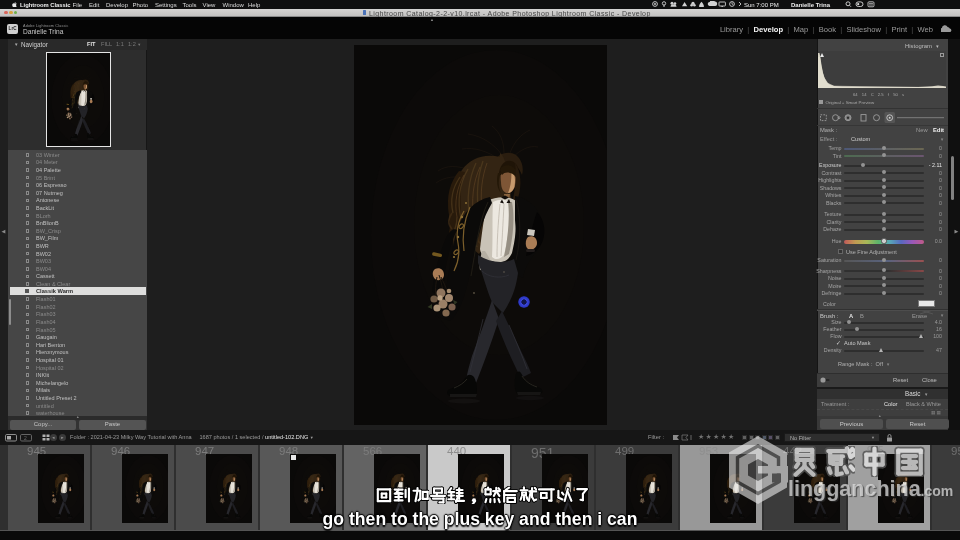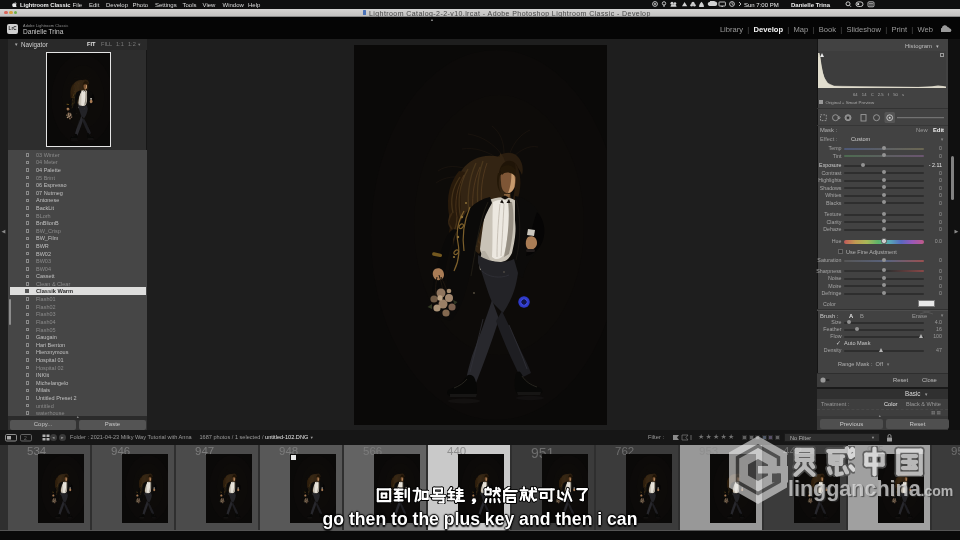--- a/index.html
+++ b/index.html
@@ -503,21 +503,21 @@
 <div class="a" style="left:775.0000000000001px;top:434.5px;width:5px;height:5px;background:#606060;border:0.5px solid #2a2a2a"></div>
 <div class="a" style="left:784px;top:432.5px;width:96px;height:9.5px;background:#2e2e2e;border:1px solid #1a1a1a;border-radius:1px"></div>
 <div class="a tx" style="left:790px;top:434.6px;font-size:5.6px;color:#b0b0b0">No Filter</div>
 <div class="a tx" style="left:871px;top:435px;font-size:4px;color:#999">▼</div>
 <svg class="a" style="left:886px;top:433.5px" width="7" height="8" viewBox="0 0 14 16">
     <rect x="2" y="7" width="10" height="8" rx="1" fill="#9a9a9a"></rect>
     <path d="M4,7 L4,4 a3,3 0 0 1 6,0 L10,7" fill="none" stroke="#9a9a9a" stroke-width="1.8"></path>
   </svg>
 <div class="a" style="left:0;top:444.5px;width:960px;height:86.5px;background:#2f2f2f"></div>
 <div class="a" style="left:8.0px;top:444.5px;width:82px;height:85px;background:#4b4b4b"></div>
-<div class="a tx" style="left:27.0px;top:444.8px;font-size:11.5px;font-weight:400;color:#7c7c7c">534</div>
+<div class="a tx" style="left:27.0px;top:444.8px;font-size:11.5px;font-weight:400;color:#7c7c7c">945</div>
 <div class="a" style="left:38.0px;top:453.5px;width:46px;height:69px;background:#000"><svg width="46" height="69" viewBox="0 0 253 380" preserveAspectRatio="none">
       <use href="#girl"></use>
     </svg></div>
 <div class="a" style="left:92.0px;top:444.5px;width:82px;height:85px;background:#4b4b4b"></div>
 <div class="a tx" style="left:111.0px;top:444.8px;font-size:11.5px;font-weight:400;color:#7c7c7c">946</div>
 <div class="a" style="left:122.0px;top:453.5px;width:46px;height:69px;background:#000"><svg width="46" height="69" viewBox="0 0 253 380" preserveAspectRatio="none">
       <use href="#girl"></use>
     </svg></div>
 <div class="a" style="left:176.0px;top:444.5px;width:82px;height:85px;background:#4b4b4b"></div>
 <div class="a tx" style="left:195.0px;top:444.8px;font-size:11.5px;font-weight:400;color:#7c7c7c">947</div>
@@ -539,21 +539,21 @@
 <div class="a tx" style="left:447.0px;top:444.8px;font-size:11.5px;font-weight:400;color:#8e8e8e">440</div>
 <div class="a" style="left:458.0px;top:453.5px;width:46px;height:69px;background:#000"><svg width="46" height="69" viewBox="0 0 253 380" preserveAspectRatio="none">
       <use href="#girl"></use>
     </svg></div>
 <div class="a" style="left:512.0px;top:444.5px;width:82px;height:85px;background:#3b3b3b"></div>
 <div class="a tx" style="left:531.0px;top:444.8px;font-size:14px;font-weight:400;color:#6e6e6e">951</div>
 <div class="a" style="left:542.0px;top:453.5px;width:46px;height:69px;background:#000"><svg width="46" height="69" viewBox="0 0 253 380" preserveAspectRatio="none">
       <use href="#girl"></use>
     </svg></div>
 <div class="a" style="left:596.0px;top:444.5px;width:82px;height:85px;background:#3b3b3b"></div>
-<div class="a tx" style="left:615.0px;top:444.8px;font-size:11.5px;font-weight:400;color:#6e6e6e">762</div>
+<div class="a tx" style="left:615.0px;top:444.8px;font-size:11.5px;font-weight:400;color:#6e6e6e">499</div>
 <div class="a" style="left:626.0px;top:453.5px;width:46px;height:69px;background:#000"><svg width="46" height="69" viewBox="0 0 253 380" preserveAspectRatio="none">
       <use href="#girl"></use>
     </svg></div>
 <div class="a" style="left:680.0px;top:444.5px;width:82px;height:85px;background:#989898"></div>
 <div class="a tx" style="left:699.0px;top:444.8px;font-size:11.5px;font-weight:400;color:#8e8e8e">953</div>
 <div class="a" style="left:710.0px;top:453.5px;width:46px;height:69px;background:#000"><svg width="46" height="69" viewBox="0 0 253 380" preserveAspectRatio="none">
       <use href="#girl"></use>
     </svg></div>
 <div class="a" style="left:764.0px;top:444.5px;width:82px;height:85px;background:#3b3b3b"></div>
 <div class="a tx" style="left:783.0px;top:444.8px;font-size:11.5px;font-weight:400;color:#6e6e6e">442</div>

